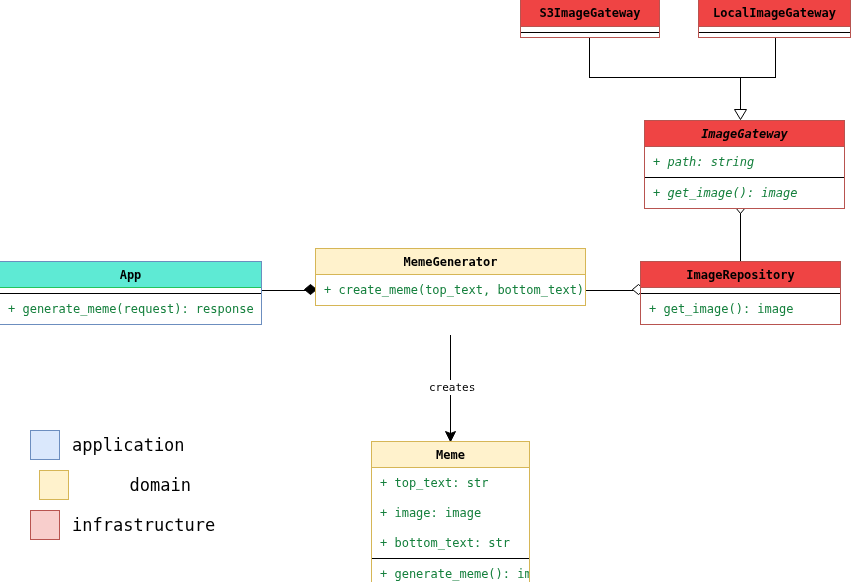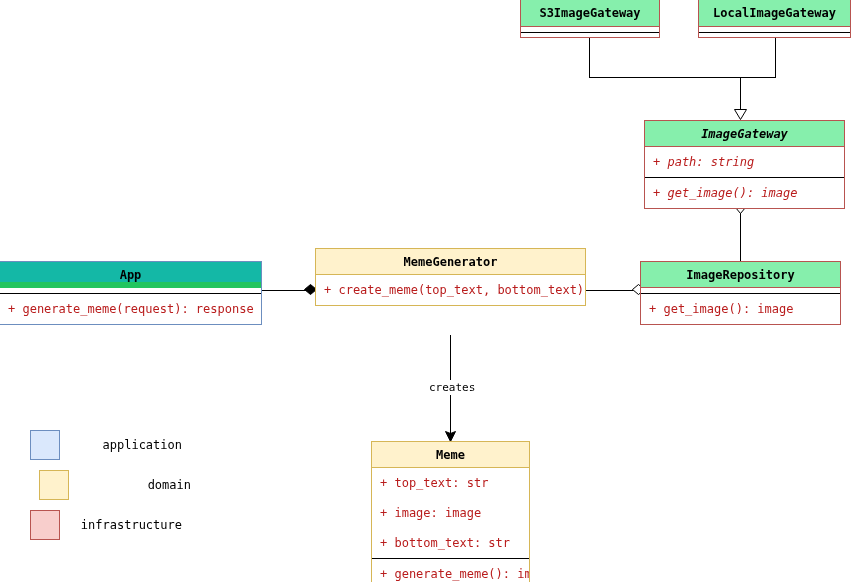--- a/index.html
+++ b/index.html
@@ -34,43 +34,43 @@
     box-sizing: border-box;
     text-align: center;
     font-weight: bold;
     font-size: 12px;
     line-height: 26px;
     height: 26px;
     color: #000000;
     white-space: nowrap;
     overflow: hidden;
   }
-  .app .uml-title    { background: #14b8a6; border-bottom: 6px solid #22c55e; }
+  .app .uml-title    { background: #5eead4; border-bottom: 1px solid #22c55e; }
   .domain .uml-title { background: #fff2cc; border-bottom: 1px solid #d6b656; }
-  .infra .uml-title  { background: #86efac; border-bottom: 1px solid #b85450; text-align: center; }
+  .infra .uml-title  { background: #ef4444; border-bottom: 1px solid #b85450; text-align: center; }
 
   .uml-compartment {
     box-sizing: border-box;
     background: #ffffff;
     padding: 0;
   }
   .uml-compartment + .uml-compartment {
     border-top: 1px solid #000000;
   }
   .uml-compartment.empty {
     height: 5px;
   }
   .uml-row {
     font-size: 12px;
     line-height: 30px;
     height: 30px;
     padding-left: 8px;
     white-space: nowrap;
     overflow: hidden;
-    color: #b91c1c;
+    color: #15803d;
   }
 
   
   .edge {
     position: absolute;
     background: #000000;
   }
   .edge-h { height: 1px; }
   .edge-v { width: 1px; }
 
@@ -114,21 +114,21 @@
   .legend-swatch {
     box-sizing: border-box;
     width: 30px;
     height: 30px;
     border: 1px solid #000;
   }
   .legend-swatch.application   { background: #dae8fc; border-color: #6c8ebf; }
   .legend-swatch.domain        { background: #fff2cc; border-color: #d6b656; }
   .legend-swatch.infrastructure{ background: #f8cecc; border-color: #b85450; }
   .legend-label {
-    font-size: 12px;
+    font-size: 17px;
     color: #000000;
     white-space: nowrap;
     text-align: right;
   }
 </style>
 </head>
 <body>
 
 <div id="canvas">
 

